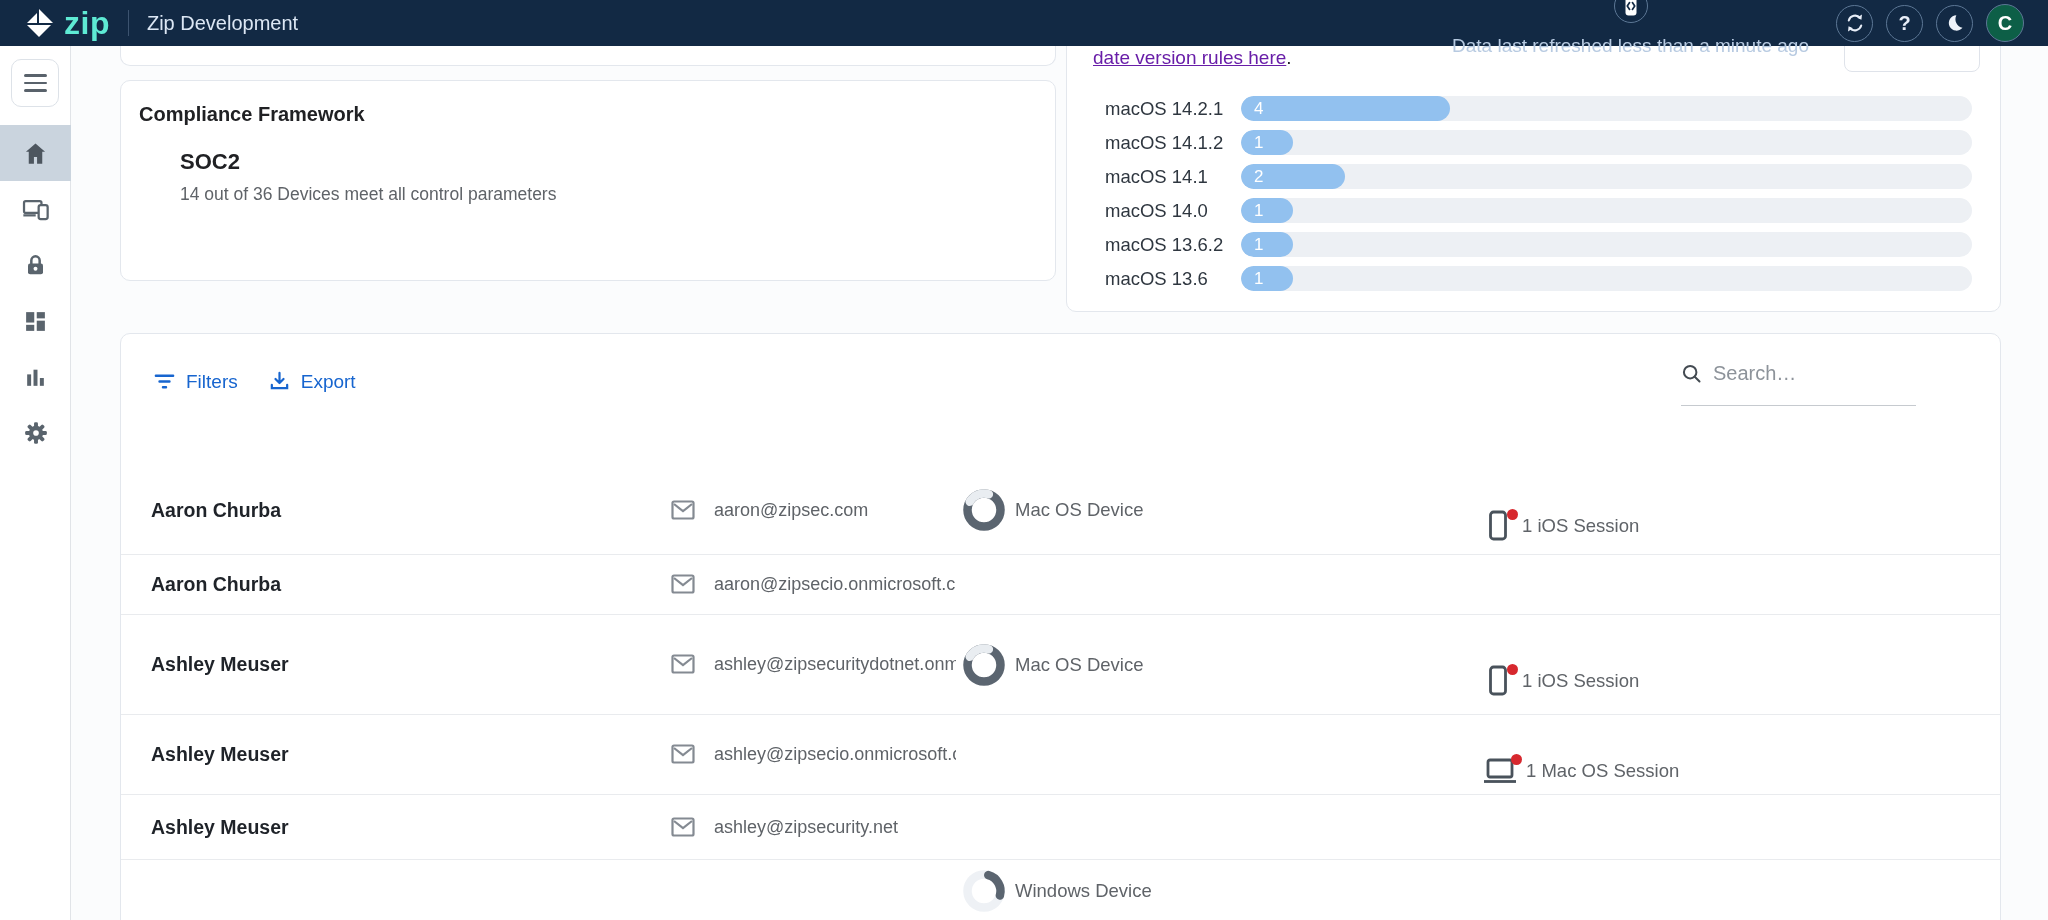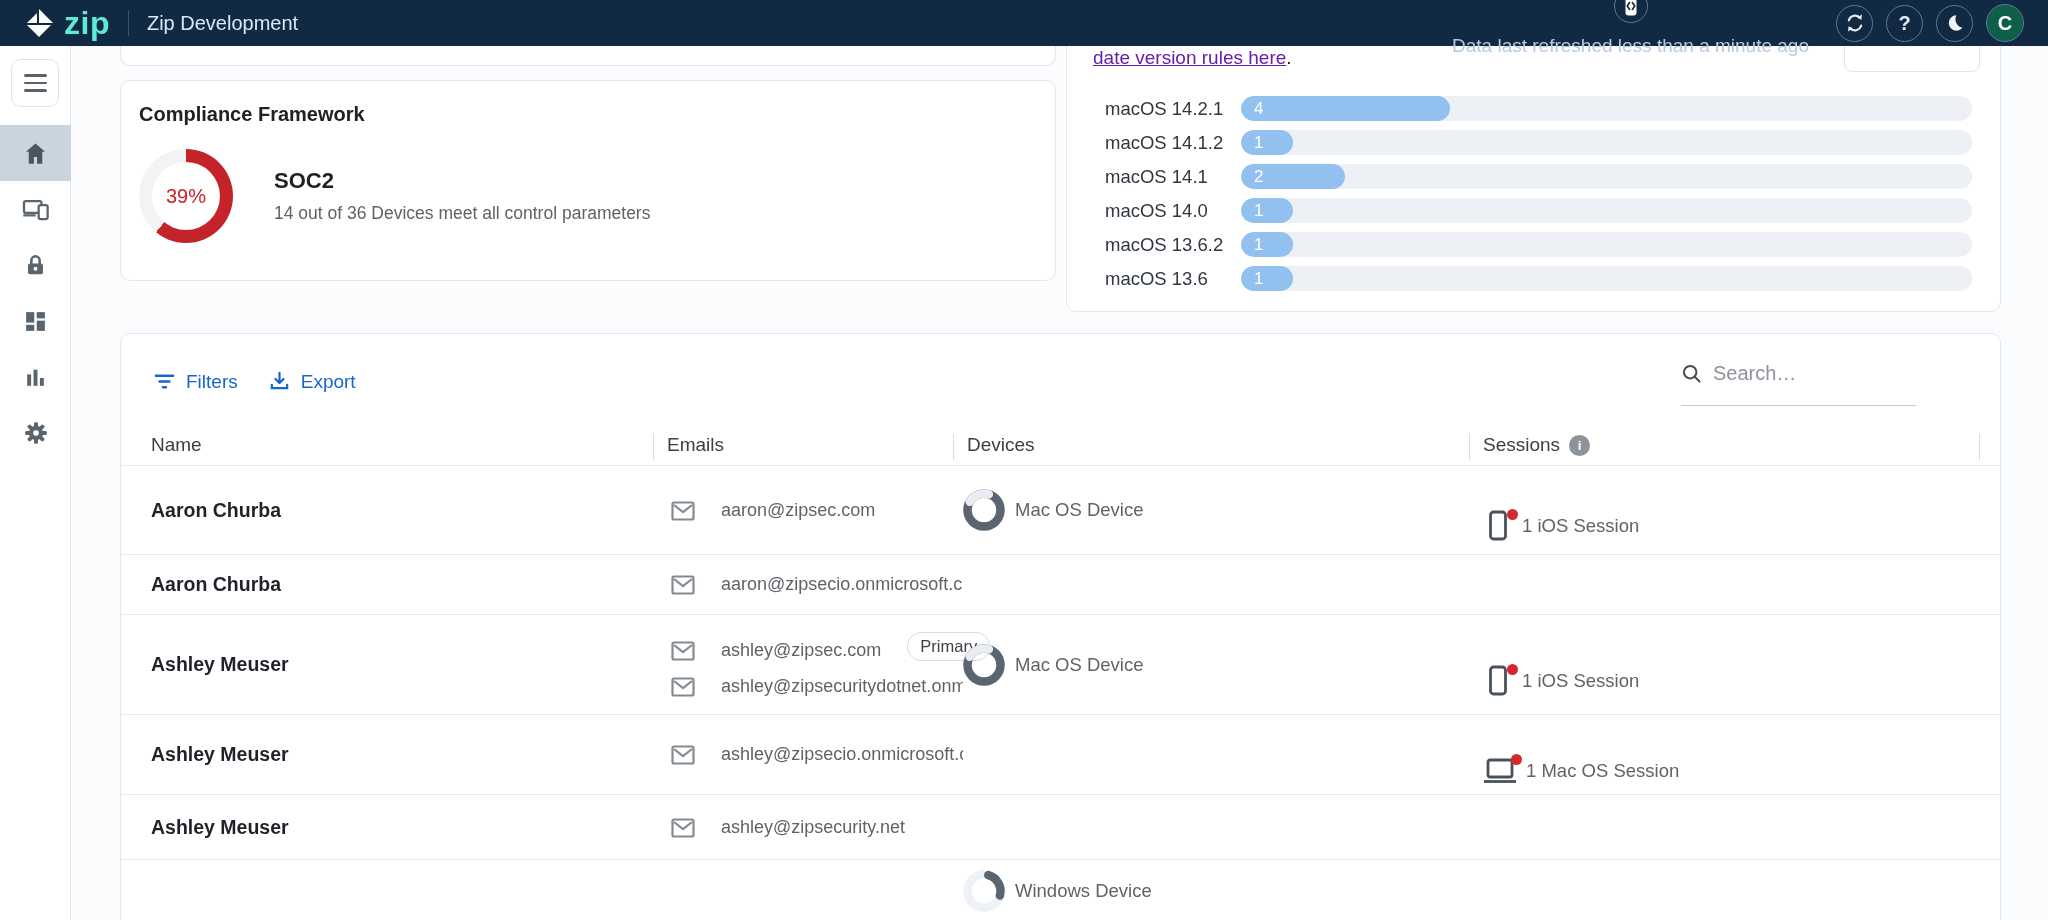--- a/index.html
+++ b/index.html
@@ -82,21 +82,21 @@
   .col-sep { position:absolute; top:2px; width:1px; height:26px; background:#dadce0; }
   .info-dot { width:21px; height:21px; border-radius:50%; background:#8d939a; color:#fff; font-size:13.5px;
     font-weight:700; display:flex; align-items:center; justify-content:center; cursor:pointer; }
 
   .rows { position:absolute; left:0; top:132px; width:1879px; }
   .trow { position:relative; border-bottom:1px solid #e9ebee; }
   .cell-name { position:absolute; left:30px; top:0; height:100%; display:flex; align-items:center;
     font-size:19.5px; font-weight:700; color:#1f2329; }
   .cell-emails { position:absolute; left:550px; top:0; height:100%; display:flex; flex-direction:column;
     justify-content:center; gap:15px; }
-  .email-line { display:flex; align-items:flex-end; gap:26px; }
+  .email-line { display:flex; align-items:flex-start; gap:19px; }
   .email-text { font-size:18px; color:#5f6368; white-space:nowrap; overflow:hidden; max-width:242px; }
   .badge { border:1px solid #dadce0; border-radius:14px; padding:4px 12px; font-size:16.5px; color:#3c4043; background:#fff; white-space:nowrap; }
   .cell-devices { position:absolute; left:840px; top:0; height:100%; display:flex; align-items:center; gap:8px; }
   .device-text { font-size:18.5px; color:#5f6368; }
   .cell-sessions { position:absolute; left:1360px; top:16px; height:100%; display:flex; align-items:center; gap:7px; }
   .session-text { font-size:18.5px; color:#5f6368; }
   .dev-icon-wrap { position:relative; width:34px; height:36px; display:flex; align-items:center; justify-content:center; }
   .red-dot { position:absolute; right:-3px; top:1px; width:11px; height:11px; border-radius:50%; background:#d7282e; }
 </style>
 </head>
@@ -203,25 +203,20 @@
 
 <main>
 
   <div class="card card-stub"></div>
 
   <section class="card compliance">
     <div class="comp-head">
       <span class="comp-title">Compliance Framework</span>
     </div>
     <div class="comp-body">
-      <div class="donut" style="background: conic-gradient(rgb(197, 35, 42) 0deg, rgb(197, 35, 42) 61%, rgb(241, 243, 245) 61%, rgb(241, 243, 245) 100%);">
-        <div class="donut-hole">
-          <span class="donut-label">39%</span>
-        </div>
-      </div>
       <div class="comp-info">
         <div class="comp-framework">SOC2</div>
         <div class="comp-sub">14 out of 36 Devices meet all control parameters</div>
       </div>
     </div>
   </section>
 
   <section class="card oscard">
     <div class="os-link-line"><span class="os-link">date version rules here</span><span>.</span></div>
     <div class="os-dropdown-stub"></div>
@@ -295,33 +290,20 @@
     </div>
 
     <div class="searchbox">
       <svg width="22" height="22" viewBox="0 0 24 24">
         <circle cx="10" cy="10" r="6.8" stroke="#444b52" stroke-width="2.2" fill="none"></circle>
         <path d="M15 15l5.2 5.2" stroke="#444b52" stroke-width="2.2" stroke-linecap="round"></path>
       </svg>
       <input type="text" placeholder="Search…" style="">
     </div>
 
-    <div class="thead">
-      <span class="th" style="left:30px">Name</span>
-      <span class="th" style="left:546px">Emails</span>
-      <span class="th" style="left:846px">Devices</span>
-      <span class="th" style="left:1362px">
-        <span>Sessions</span>
-        <span class="info-dot">i</span>
-      </span>
-      <span class="col-sep" style="left:532px"></span>
-      <span class="col-sep" style="left:832px"></span>
-      <span class="col-sep" style="left:1348px"></span>
-      <span class="col-sep" style="left:1858px"></span>
-    </div>
 
     <div class="rows">
 
       <div class="trow" style="height:89px">
         <span class="cell-name">Aaron Churba</span>
         <div class="cell-emails">
           <div class="email-line">
             <svg width="24" height="20" viewBox="0 0 24 20">
               <rect x="1.5" y="1.5" width="21" height="17" rx="1.5" stroke="#848a92" stroke-width="2.2" fill="none"></rect>
               <path d="M3 4l9 7.2L21 4" stroke="#848a92" stroke-width="2.2" fill="none"></path>
@@ -361,28 +343,20 @@
       </div>
 
       <div class="trow" style="height:100px">
         <span class="cell-name">Ashley Meuser</span>
         <div class="cell-emails">
           <div class="email-line">
             <svg width="24" height="20" viewBox="0 0 24 20">
               <rect x="1.5" y="1.5" width="21" height="17" rx="1.5" stroke="#848a92" stroke-width="2.2" fill="none"></rect>
               <path d="M3 4l9 7.2L21 4" stroke="#848a92" stroke-width="2.2" fill="none"></path>
             </svg>
-            <span class="email-text">ashley@zipsec.com</span>
-            <span class="badge">Primary</span>
-          </div>
-          <div class="email-line">
-            <svg width="24" height="20" viewBox="0 0 24 20">
-              <rect x="1.5" y="1.5" width="21" height="17" rx="1.5" stroke="#848a92" stroke-width="2.2" fill="none"></rect>
-              <path d="M3 4l9 7.2L21 4" stroke="#848a92" stroke-width="2.2" fill="none"></path>
-            </svg>
             <span class="email-text">ashley@zipsecuritydotnet.onmi</span>
           </div>
         </div>
         <div class="cell-devices">
           <svg width="46" height="46" viewBox="0 0 46 46">
             <circle cx="23" cy="23" r="16.5" stroke="#5b6570" stroke-width="8.5" fill="none"></circle>
             <circle cx="23" cy="23" r="16.5" stroke="#e9edf1" stroke-width="8.5" fill="none" stroke-dasharray="22 82" stroke-linecap="round" transform="rotate(-150 23 23)"></circle>
           </svg>
           <span class="device-text">Mac OS Device</span>
         </div>

